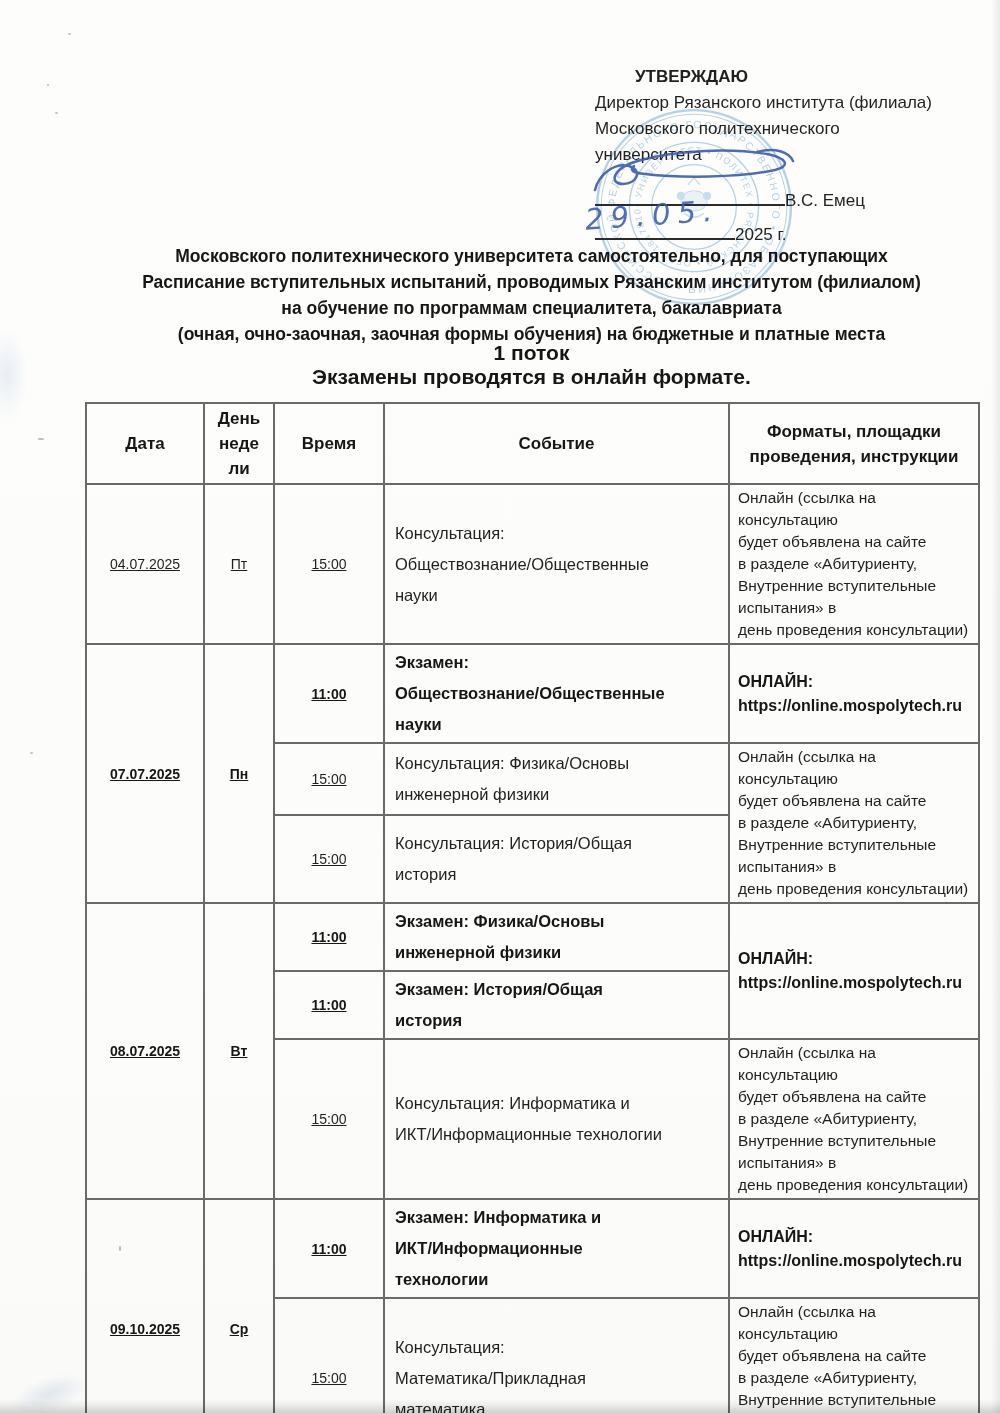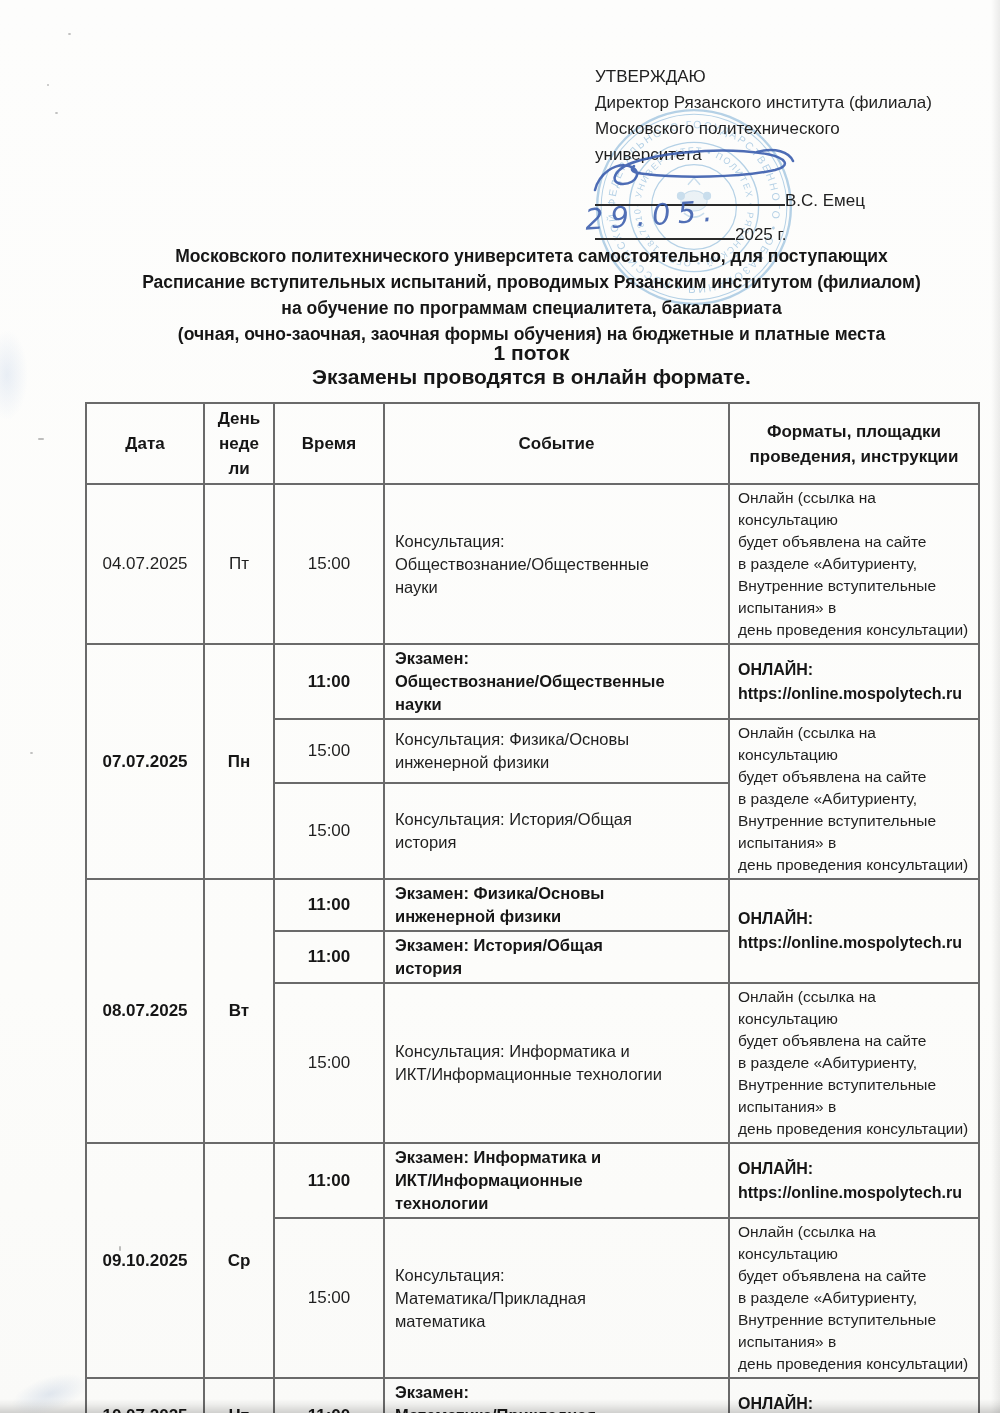--- a/index.html
+++ b/index.html
@@ -21,21 +21,21 @@
     background:radial-gradient(closest-side, rgba(120,150,195,0.20), rgba(120,150,195,0)); transform:rotate(-18deg); }
   .speck { position:absolute; background:#8a8a8a; border-radius:50%; opacity:.55; }
 
   
   .stamp { position:absolute; left:583px; top:96px; width:222px; height:222px;
     opacity:.75; filter:blur(0.4px); }
 
   
   .approval { position:absolute; left:595px; top:64px; width:398px;
     font-size:17px; line-height:26px; }
-  .approval .label { font-weight:normal; }
+  .approval .label { font-weight:bold;margin-left:40px; }
   .sig-row { position:relative; margin-top:12px; height:30px; white-space:nowrap; }
   .sig-row .signature-svg { position:absolute; left:-6px; top:-44px; width:218px; height:72px; pointer-events:none; }
   .uline { display:inline-block; border-bottom:2px solid #2b2b2b; vertical-align:baseline; height:24px; }
   .w190 { width:190px; } .w140 { width:140px; }
   .date-row { position:relative; margin-top:4px; height:32px; white-space:nowrap; }
   .handwritten {
     position:absolute; left:-10px; top:-12px;
     font-family:"DejaVu Sans", sans-serif; font-style:italic;
     font-size:29px; letter-spacing:7px; color:#3a5cad;
     transform:rotate(-4deg); opacity:.88; pointer-events:none;
@@ -47,23 +47,23 @@
   .subtitle { position:absolute; left:85px; top:341px; width:893px; text-align:center;
     font-weight:bold; font-size:21px; line-height:24px; color:#161616; }
 
   
   table.schedule { position:absolute; left:85px; top:402px; width:893px;
     border-collapse:collapse; table-layout:fixed; }
   .schedule th, .schedule td { border:2px solid #6a6a6a; vertical-align:middle; overflow:hidden; }
   .schedule thead tr { height:76px; }
   .schedule th { font-weight:bold; font-size:17px; line-height:25px; text-align:center; padding:2px 6px; color:#161616; }
   .day-h { display:inline-block; width:46px; word-break:break-all; }
-  .c-date, .c-day, .c-time { text-align:center; font-size:17px; padding:2px; }
+  .c-date, .c-day, .c-time { text-align:center; font-size:14px; padding:2px;text-decoration:underline; }
   .b { font-weight:bold; color:#161616; }
-  .c-event { text-align:left; font-size:16.5px; line-height:23px; padding:2px 8px 2px 10px; white-space:pre-line; }
+  .c-event { text-align:left; font-size:16.5px; line-height:31px; padding:2px 8px 2px 10px; white-space:pre-line; }
   .c-fmt { text-align:left; padding:2px 0 2px 8px; white-space:pre-line; }
   .fmt-consult { font-size:15.5px; line-height:22px; }
   .fmt-online { font-weight:bold; font-size:16px; line-height:24px; color:#161616; }
 </style>
 </head>
 <body>
 
 <div class="page">
 
   <svg class="stamp" viewBox="0 0 220 220">

